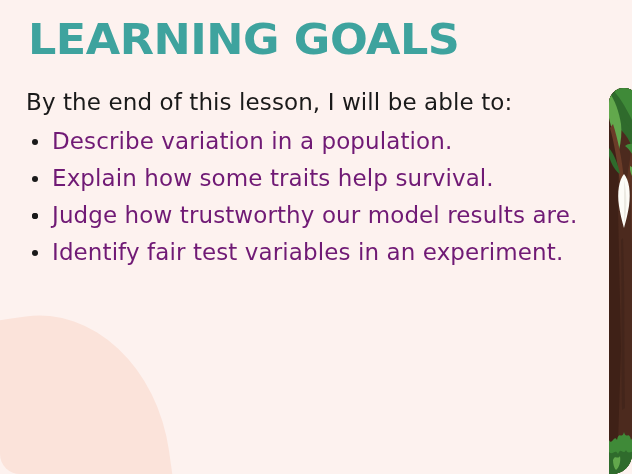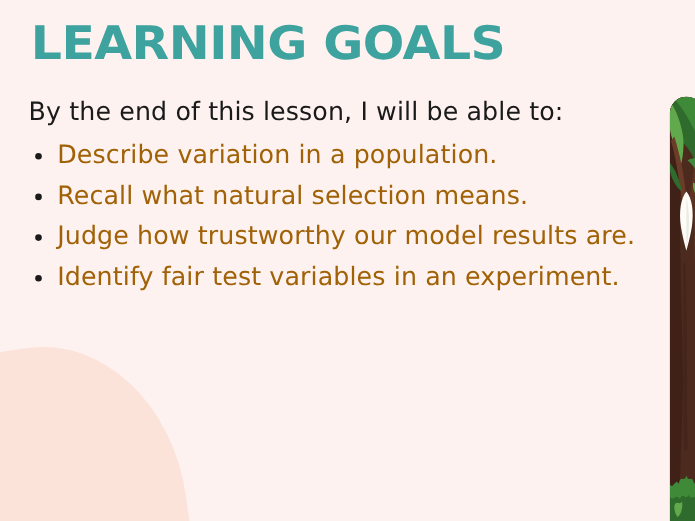--- a/index.html
+++ b/index.html
@@ -13,20 +13,21 @@
     background: #fdf2ef;
     font-family: "DejaVu Sans", "Liberation Sans", sans-serif;
   }
 
   #slide {
     position: relative;
     width: 632px;
     height: 474px;
     background: #fdf2ef;
     overflow: hidden;
+    border-radius: 20px;
   }
 
   
   .blob {
     position: absolute;
     left: -120px;
     top: 318px;
     width: 290px;
     height: 300px;
     background: #fbe3da;
@@ -83,21 +84,21 @@
   ul.goals {
     list-style: none;
     margin: 0;
     padding: 0;
   }
   ul.goals li {
     position: relative;
     padding-left: 26px;
     font-size: 23px;
     line-height: 37px;
-    color: #a16207;
+    color: #701a75;
     letter-spacing: 0.1px;
   }
   ul.goals li .bullet {
     position: absolute;
     left: 6px;
     top: 16px;
     width: 6px;
     height: 6px;
     border-radius: 50%;
     background: #1a1a1a;
@@ -116,21 +117,24 @@
 
     <p class="intro">By the end of this lesson, I will be able to:</p>
 
     <ul class="goals">
       <li>
         <span class="bullet"></span>
         <span>Describe variation in a population.</span>
       </li>
       <li>
         <span class="bullet"></span>
-        <span>Recall what natural selection means.</span>
+        <span>Explain how some traits help survival.</span>
+      </li>
+      <li>
+        <span class="bullet"></span>
       </li>
       <li>
         <span class="bullet"></span>
         <span>Judge how trustworthy our model results are.</span>
       </li>
       <li>
         <span class="bullet"></span>
         <span>Identify fair test variables in an experiment.</span>
       </li>
     </ul>

